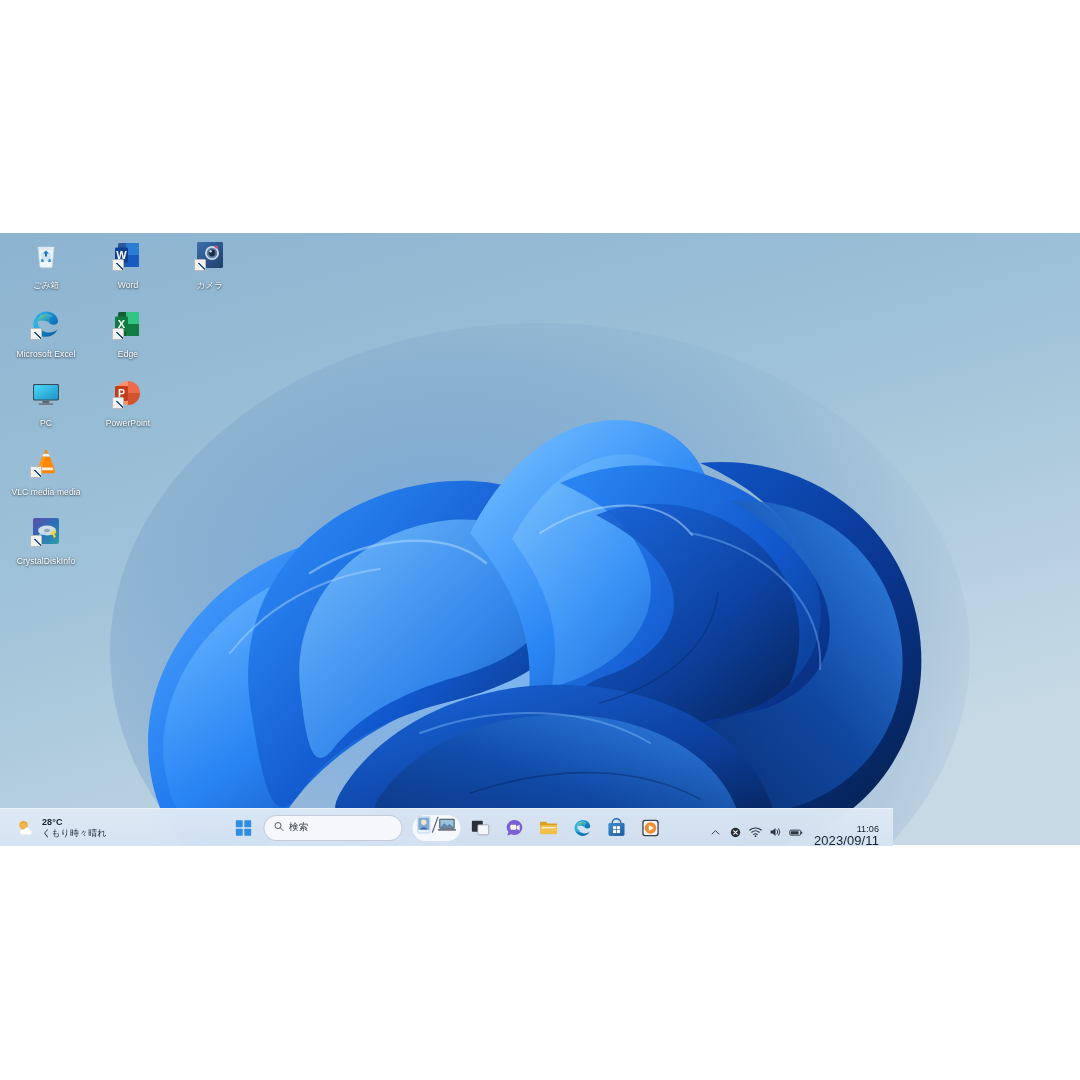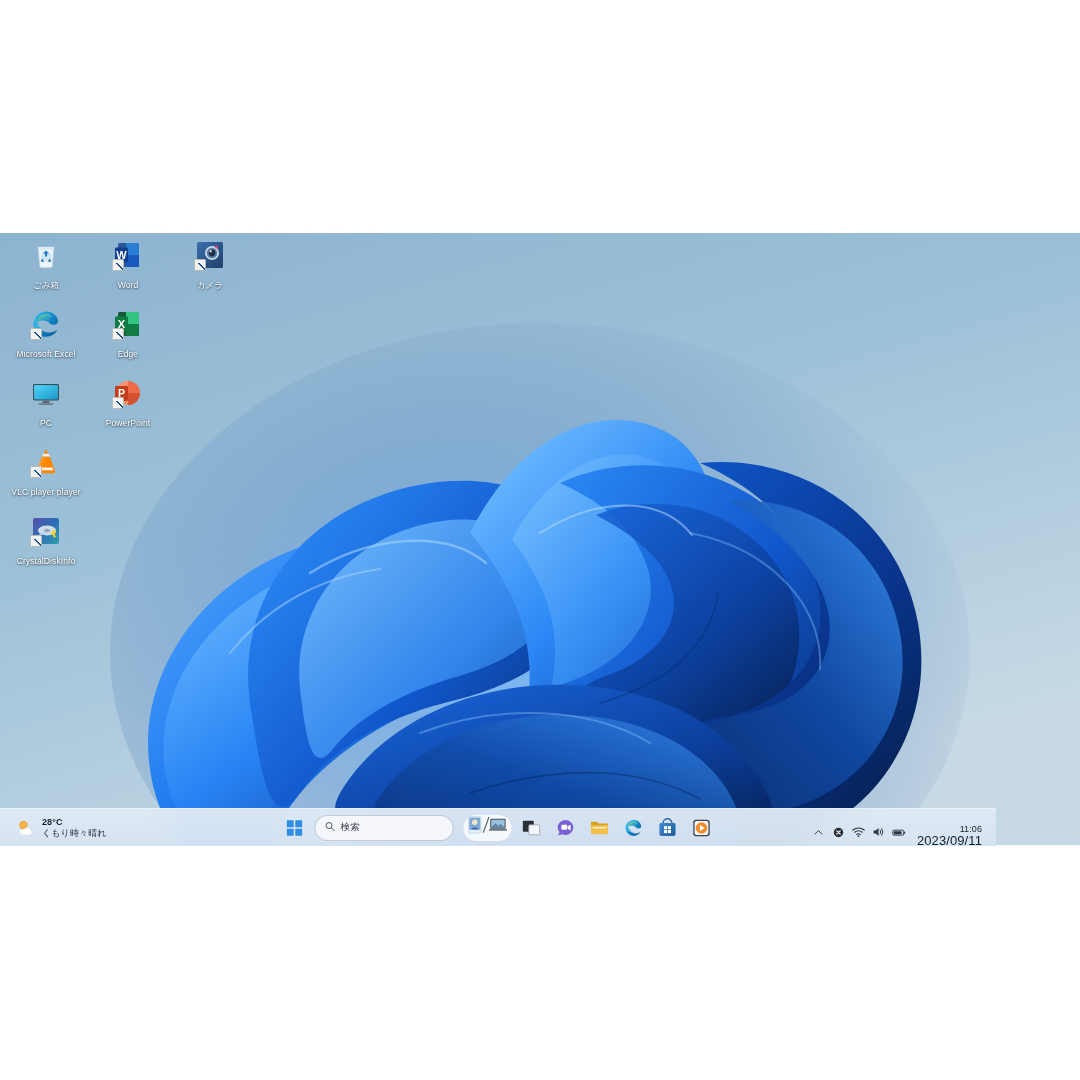--- a/index.html
+++ b/index.html
@@ -92,21 +92,21 @@
     height: 7px;
     background:
       linear-gradient(45deg, transparent 46%, #1c4f8f 46%, #1c4f8f 60%, transparent 60%);
   }
 
   
   #taskbar {
     position: absolute;
     left: 0;
     top: 808px;
-    width: 996px;
+    width: 893px;
     height: 37px;
     background: linear-gradient(180deg, rgba(223,233,245,0.97) 0%, rgba(214,227,242,0.97) 100%);
     backdrop-filter: blur(18px);
     display: flex;
     align-items: center;
     z-index: 20;
     border-top: 0.5px solid rgba(255,255,255,0.5);
   }
 
   
@@ -476,21 +476,21 @@
         <span class="glyph">
           <svg viewBox="0 0 32 32">
             <path d="M16 3 l2.2 4.6 h-4.4 Z" fill="#ff8800"></path>
             <path d="M13.4 8 h5.2 l1.2 2.6 h-7.6 Z" fill="#f5f5f5" stroke="#d8d8d8" stroke-width="0.4"></path>
             <path d="M12 10.8 h8 l5 14.2 a1.6 1.6 0 0 1 -1.5 2.2 h-15 a1.6 1.6 0 0 1 -1.5 -2.2 Z" fill="#ff8800"></path>
             <path d="M9.6 21.5 h12.8 l1 2.8 h-14.8 Z" fill="#f7f7f7" opacity="0.95"></path>
             <path d="M12 10.8 h3.2 l-4.6 16.4 h-2.7 a1.6 1.6 0 0 1 -1.5 -2.2 Z" fill="#ffa333" opacity="0.6"></path>
           </svg>
           <span class="shortcut-arrow"></span>
         </span>
-        <span class="lbl">VLC player player</span>
+        <span class="lbl">VLC media media</span>
       </div>
 
       <div class="desk-icon" style="left:4px; top:282px;">
         <span class="glyph">
           <svg viewBox="0 0 32 32">
             <defs>
               <linearGradient id="cdi" x1="0" y1="0" x2="1" y2="1">
                 <stop offset="0%" stop-color="#5a4fa8"></stop>
                 <stop offset="50%" stop-color="#2c6fb8"></stop>
                 <stop offset="100%" stop-color="#2f9ea8"></stop>

